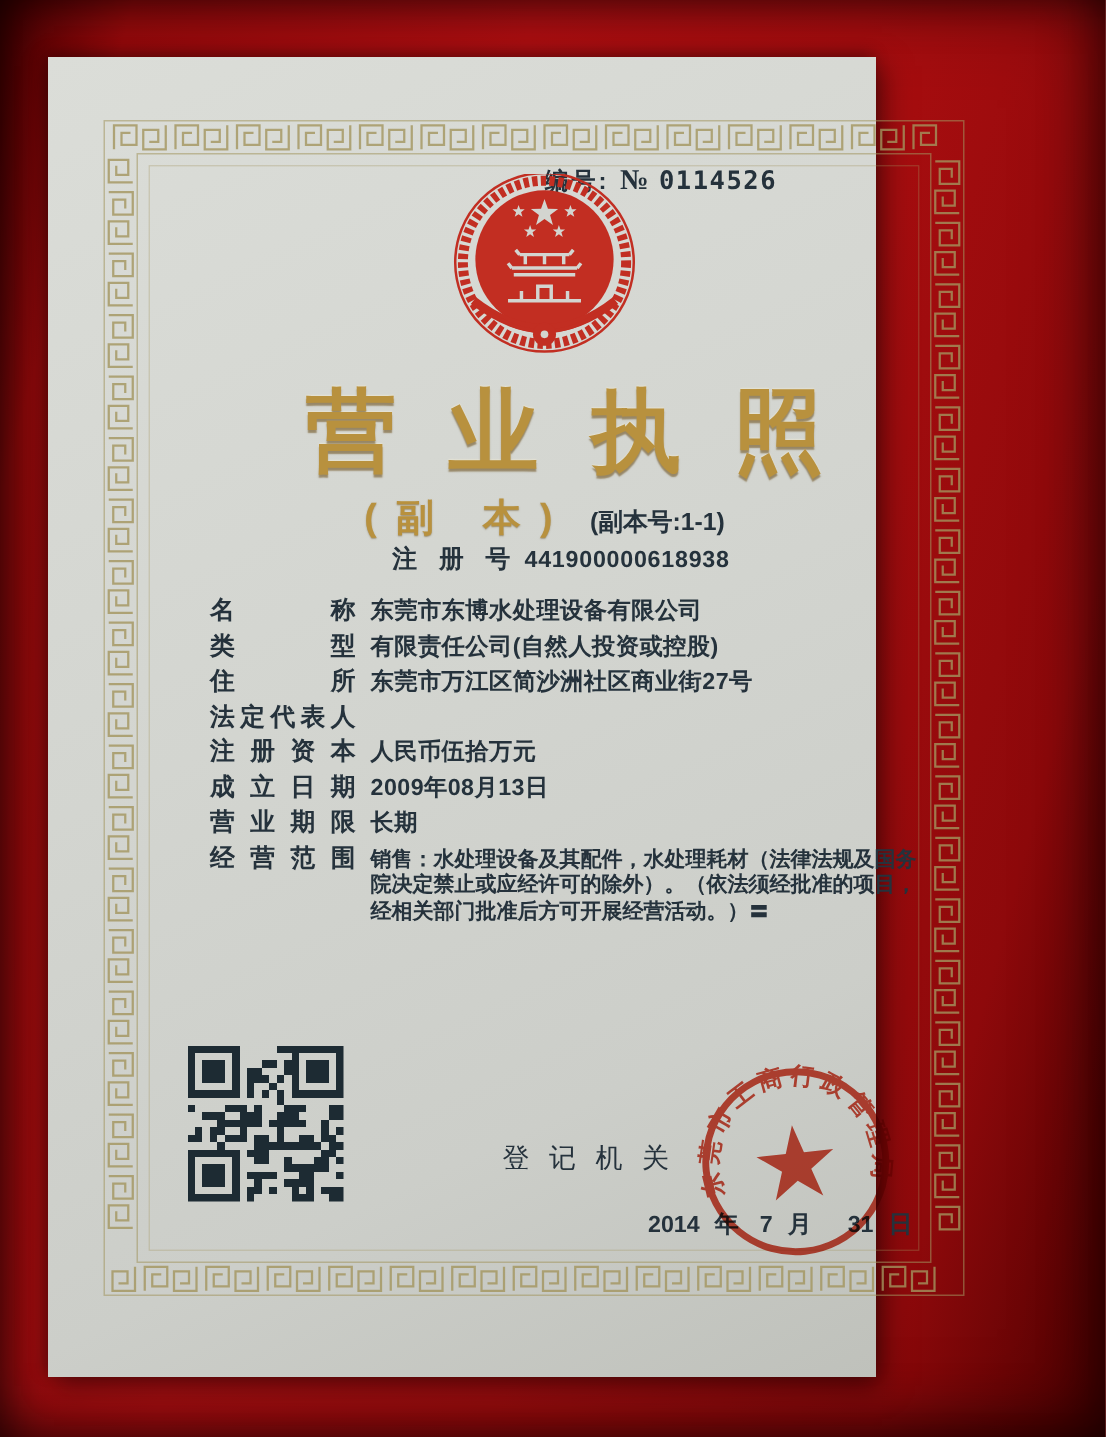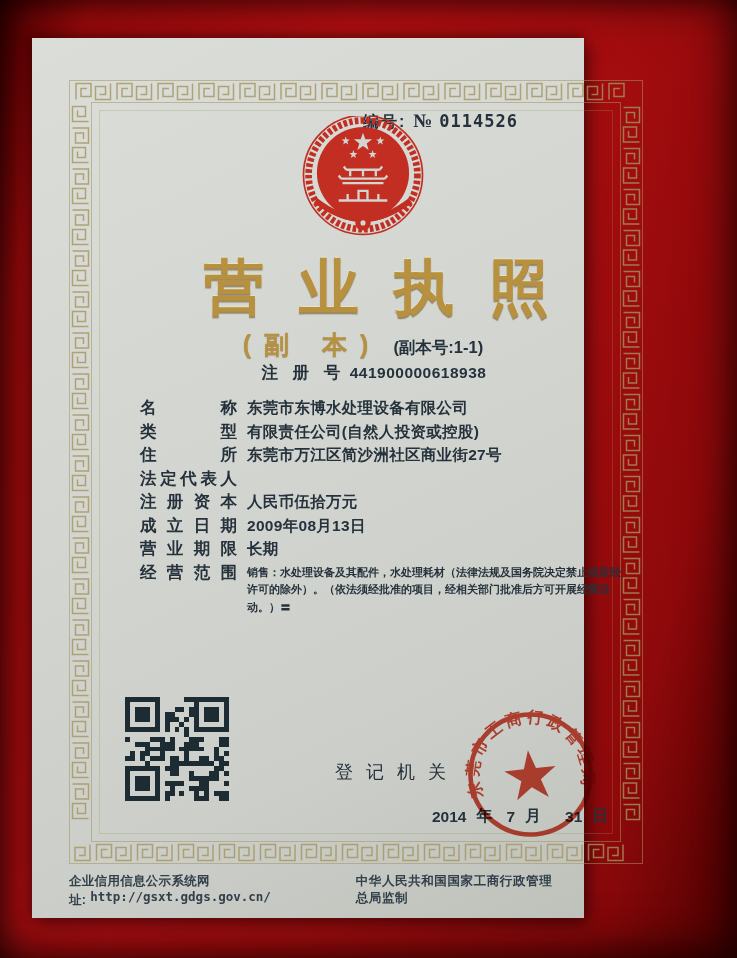--- a/index.html
+++ b/index.html
@@ -33,21 +33,21 @@
   .regline{position:absolute;top:324px;left:0;width:100%;text-align:center;color:#25323c;
     transform:translateX(66px);white-space:nowrap}
   .regline .rlbl{font-size:16.5px;font-weight:700;letter-spacing:5px}
   .regline .rno{font-size:15.5px;font-weight:700;letter-spacing:.5px}
 
   .fields{position:absolute;left:108px;top:361px;width:492px;color:#25323c}
   .row{display:flex;align-items:flex-start;margin-bottom:6.5px}
   .flabel{width:97px;flex:0 0 97px;margin-right:10px;font-size:16.5px;font-weight:700;line-height:17px;
     display:inline-flex;justify-content:space-between}
   .fvalue{width:374px;font-size:15.5px;font-weight:600;line-height:17px;letter-spacing:.3px}
-  .fvalue.scope{font-size:11px;line-height:17.5px;letter-spacing:0}
+  .fvalue.scope{font-size:14px;line-height:17.5px;letter-spacing:0}
 
   .qr{position:absolute;left:93px;top:659px;width:104px;height:104px}
   .qr svg{width:104px;height:104px;display:block}
 
   .registry{position:absolute;left:303px;top:722px;font-size:18px;font-weight:400;
     letter-spacing:13px;color:#25323c;white-space:nowrap}
 
   .datebar{position:absolute;left:400px;top:768px;display:flex;align-items:center;color:#25323c;white-space:nowrap}
   .datebar .num{font-size:15.5px;font-weight:600}
   .datebar .unit{font-size:16px;font-weight:700}
@@ -343,20 +343,14 @@
     </defs>
     <g transform="rotate(-6 72.5 72.5)">
       <circle class="sealring" cx="72.5" cy="72.5" r="60"></circle>
       <polygon class="sealfill" points="72.5,48.0 78.6,66.7 98.2,66.7 82.3,78.2 88.4,96.8 72.5,85.3 56.6,96.8 62.7,78.2 46.8,66.7 66.4,66.7"></polygon>
       <text class="sealtext">
         <textPath href="#sealArc" startOffset="1">东莞市工商行政管理局</textPath>
       </text>
     </g>
   </svg>
 
-  <div class="footer">
-    <span>
-      <span class="site">企业信用信息公示系统网址:</span><span class="url">http://gsxt.gdgs.gov.cn/</span>
-    </span>
-    <span class="sup">中华人民共和国国家工商行政管理总局监制</span>
-  </div>
 
 </div>
 
 </body></html>

